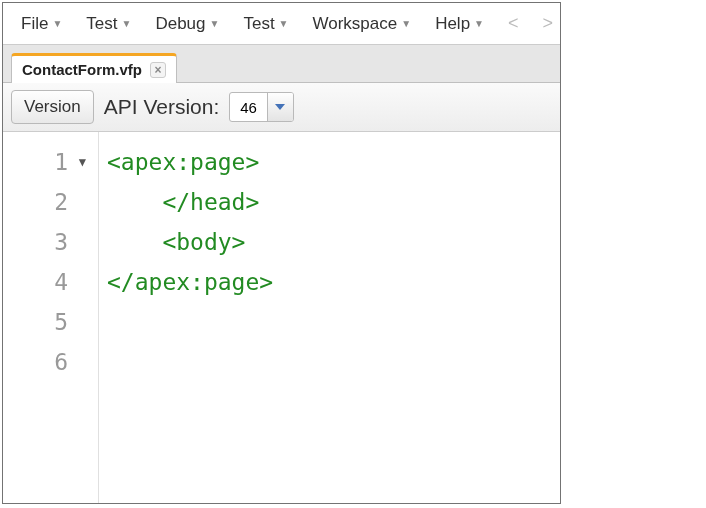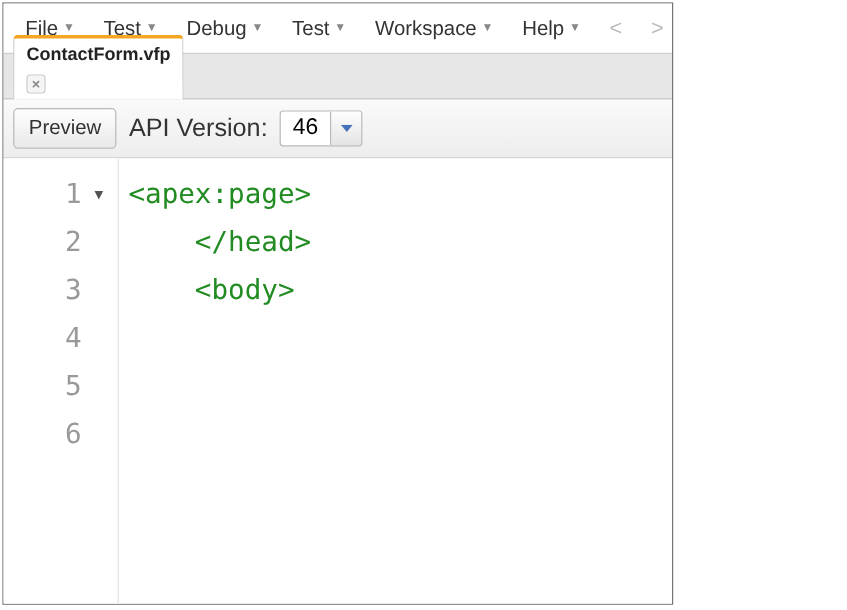--- a/index.html
+++ b/index.html
@@ -49,33 +49,32 @@
     .tabstrip {
       background: #e6e6e6;
       display: flex;
       align-items: flex-end;
       padding: 4px 8px 0 8px;
       border-bottom: 1px solid #bfbfbf;
       height: 38px;
     }
     .tab {
       display: inline-flex;
-      align-items: flex-start;
+      align-items: flex-end;
       background: #fff;
       border: 1px solid #bfbfbf;
       border-bottom: none;
       border-top: 3px solid #f5a623;
       border-radius: 4px 4px 0 0;
       padding: 5px 10px;
       font-size: 15px;
       font-weight: bold;
       color: #222;
       gap: 8px;
       margin-bottom: -1px;
-      flex-direction: column;
     }
     .tab .close {
       display: inline-flex;
       align-items: center;
       justify-content: center;
       width: 16px;
       height: 16px;
       border: 1px solid #ccc;
       border-radius: 3px;
       background: #f4f4f4;
@@ -109,21 +108,21 @@
       display: inline-flex;
       align-items: stretch;
       border: 1px solid #b9b9b9;
       border-radius: 3px;
       overflow: hidden;
       height: 30px;
       background: #fff;
     }
     .select-val {
       padding: 4px 10px;
-      font-size: 19px;
+      font-size: 15px;
       min-width: 34px;
       display: flex;
       align-items: center;
     }
     .select-btn {
       width: 26px;
       background: linear-gradient(#fefefe, #e4e4e4);
       border-left: 1px solid #b9b9b9;
       display: flex;
       align-items: center;
@@ -207,21 +206,21 @@
   </div>
 
   <div class="tabstrip">
     <div class="tab">
       <span>ContactForm.vfp</span>
       <span class="close">×</span>
     </div>
   </div>
 
   <div class="toolbar">
-    <button class="btn">Preview</button>
+    <button class="btn">Version</button>
     <span class="api-label">API Version:</span>
     <div class="select-wrap">
       <span class="select-val">46</span>
       <span class="select-btn">
         <svg viewBox="0 0 10 6">
             <path d="M0 0 L5 6 L10 0 Z" fill="#4472b8"></path>
           </svg>
       </span>
     </div>
   </div>
@@ -245,16 +244,17 @@
         <span>5</span>
       </div>
       <div class="ln">
         <span>6</span>
       </div>
     </div>
     <div class="code">
       <div class="line">&lt;apex:page&gt;</div>
       <div class="line">    &lt;/head&gt;</div>
       <div class="line">    &lt;body&gt;</div>
+      <div class="line">&lt;/apex:page&gt;</div>
     </div>
   </div>
 
 </div>
 
 </body></html>

